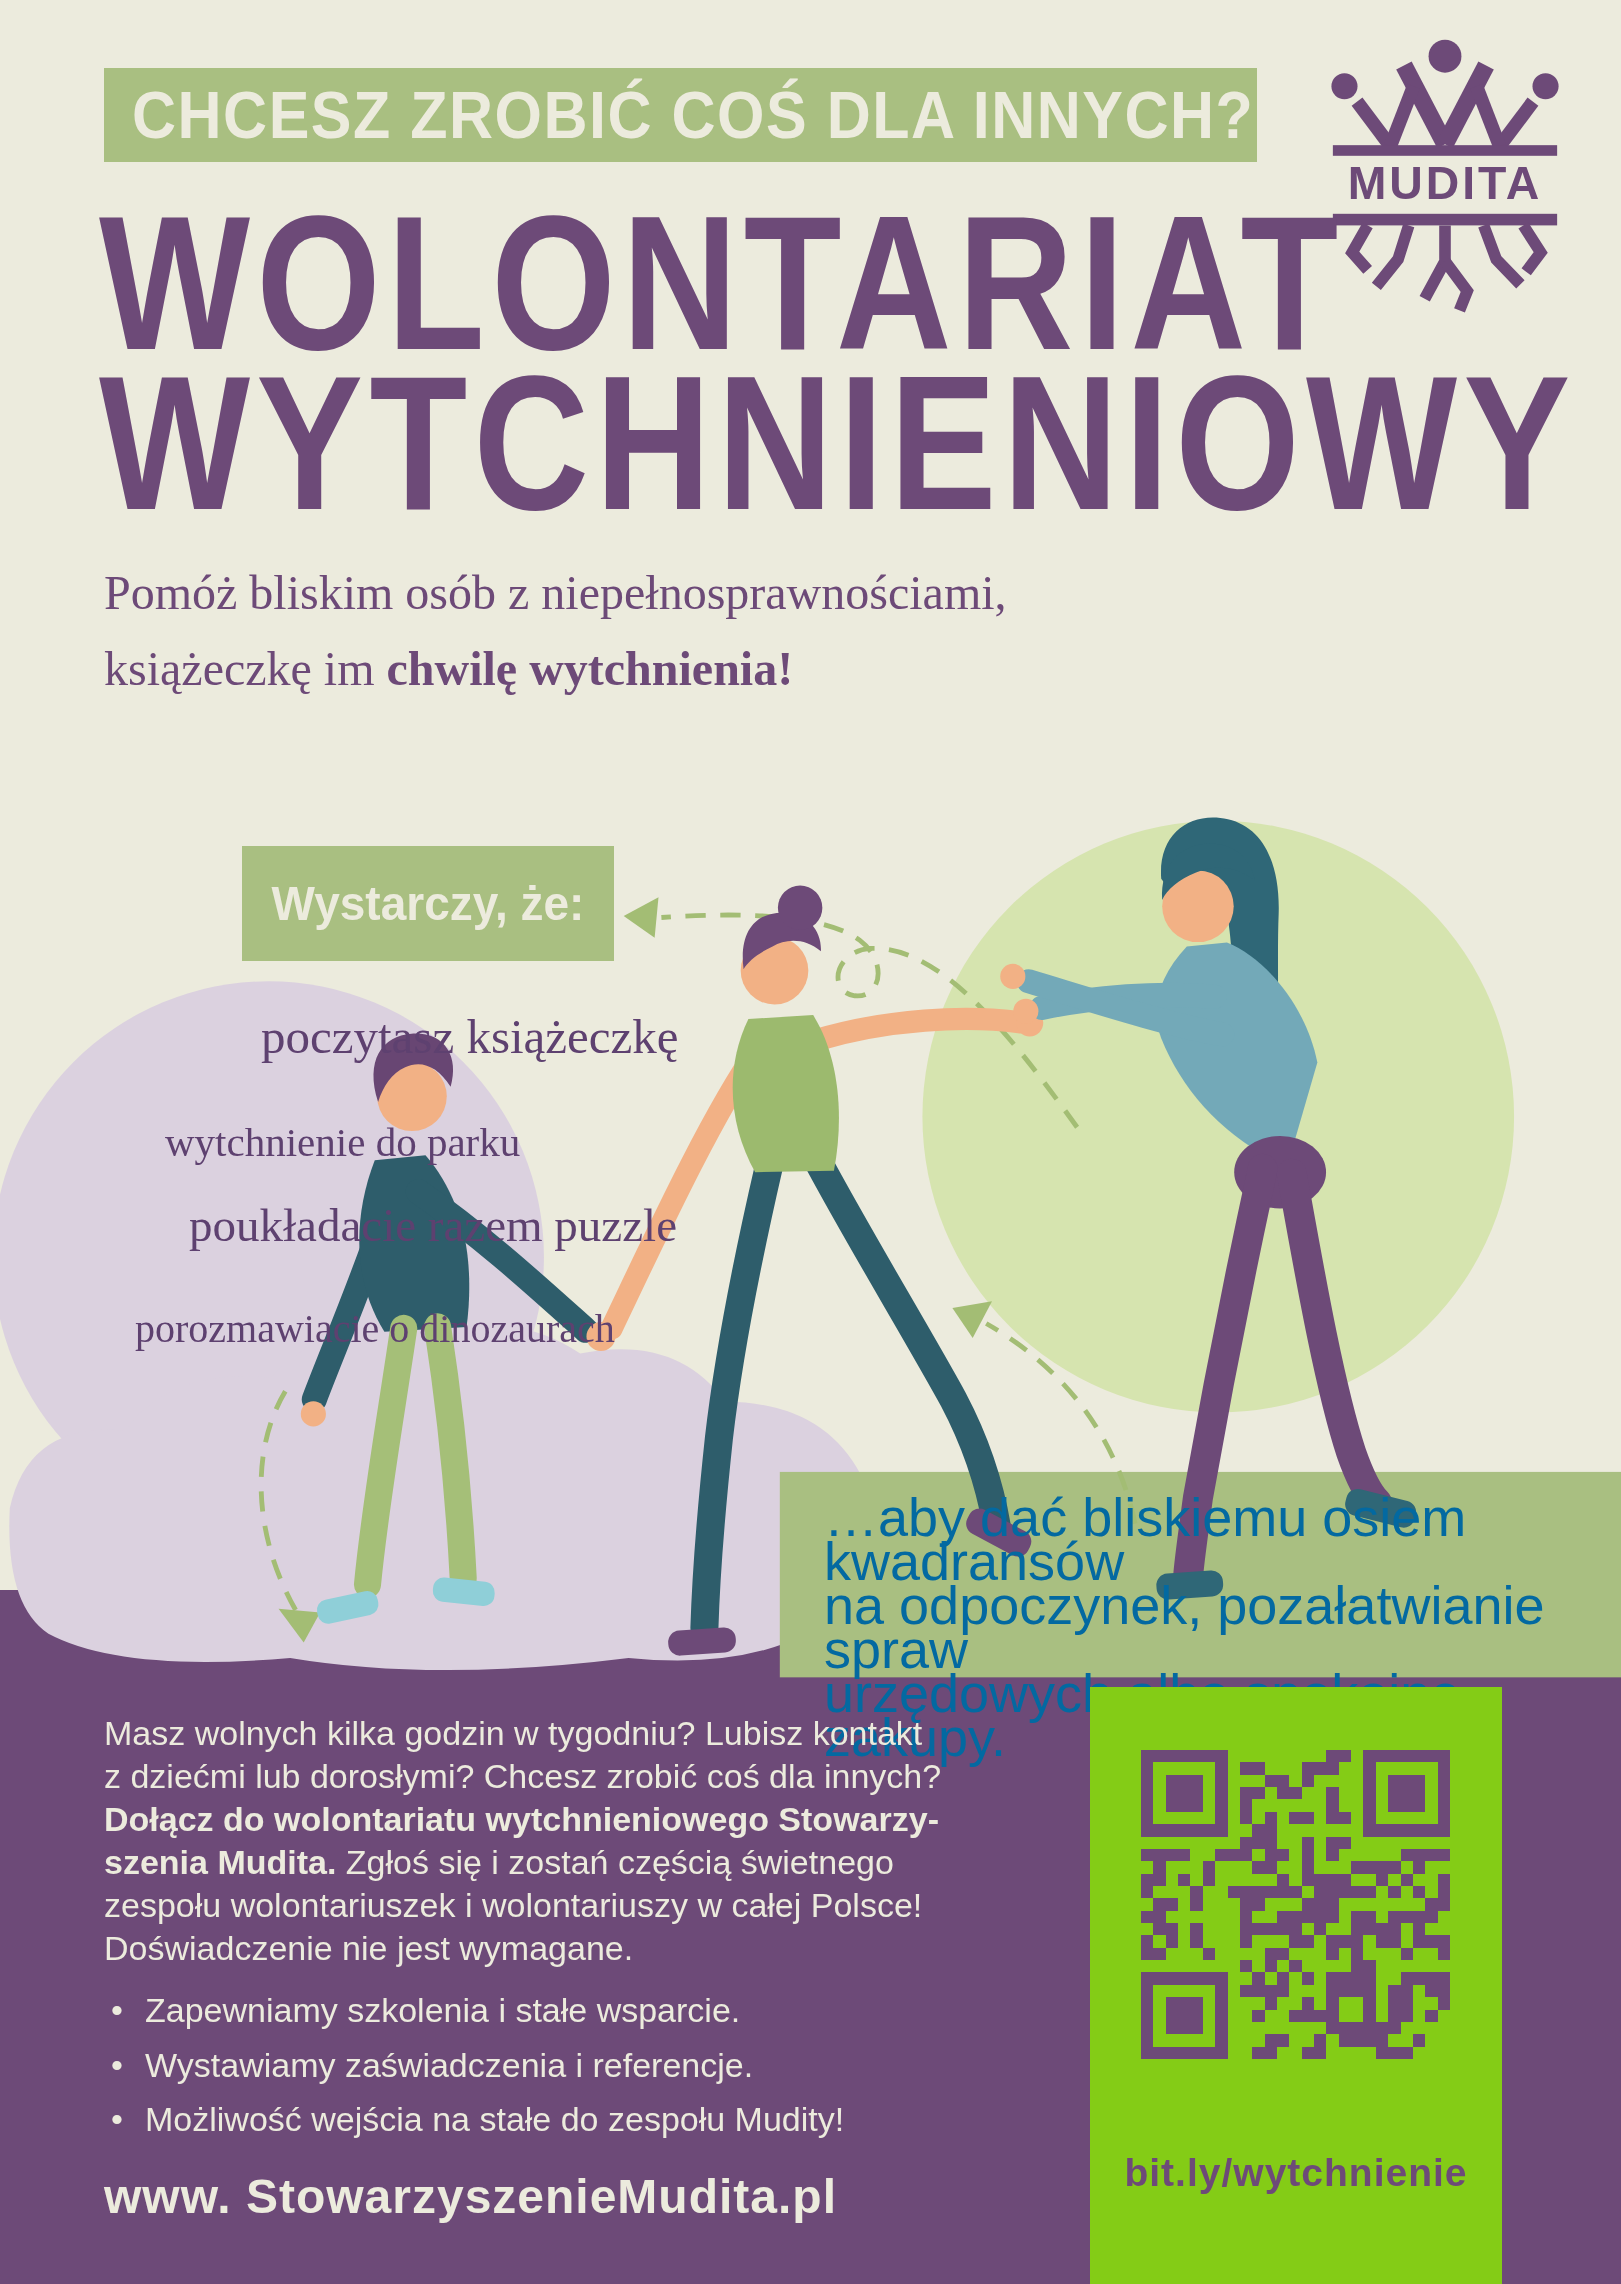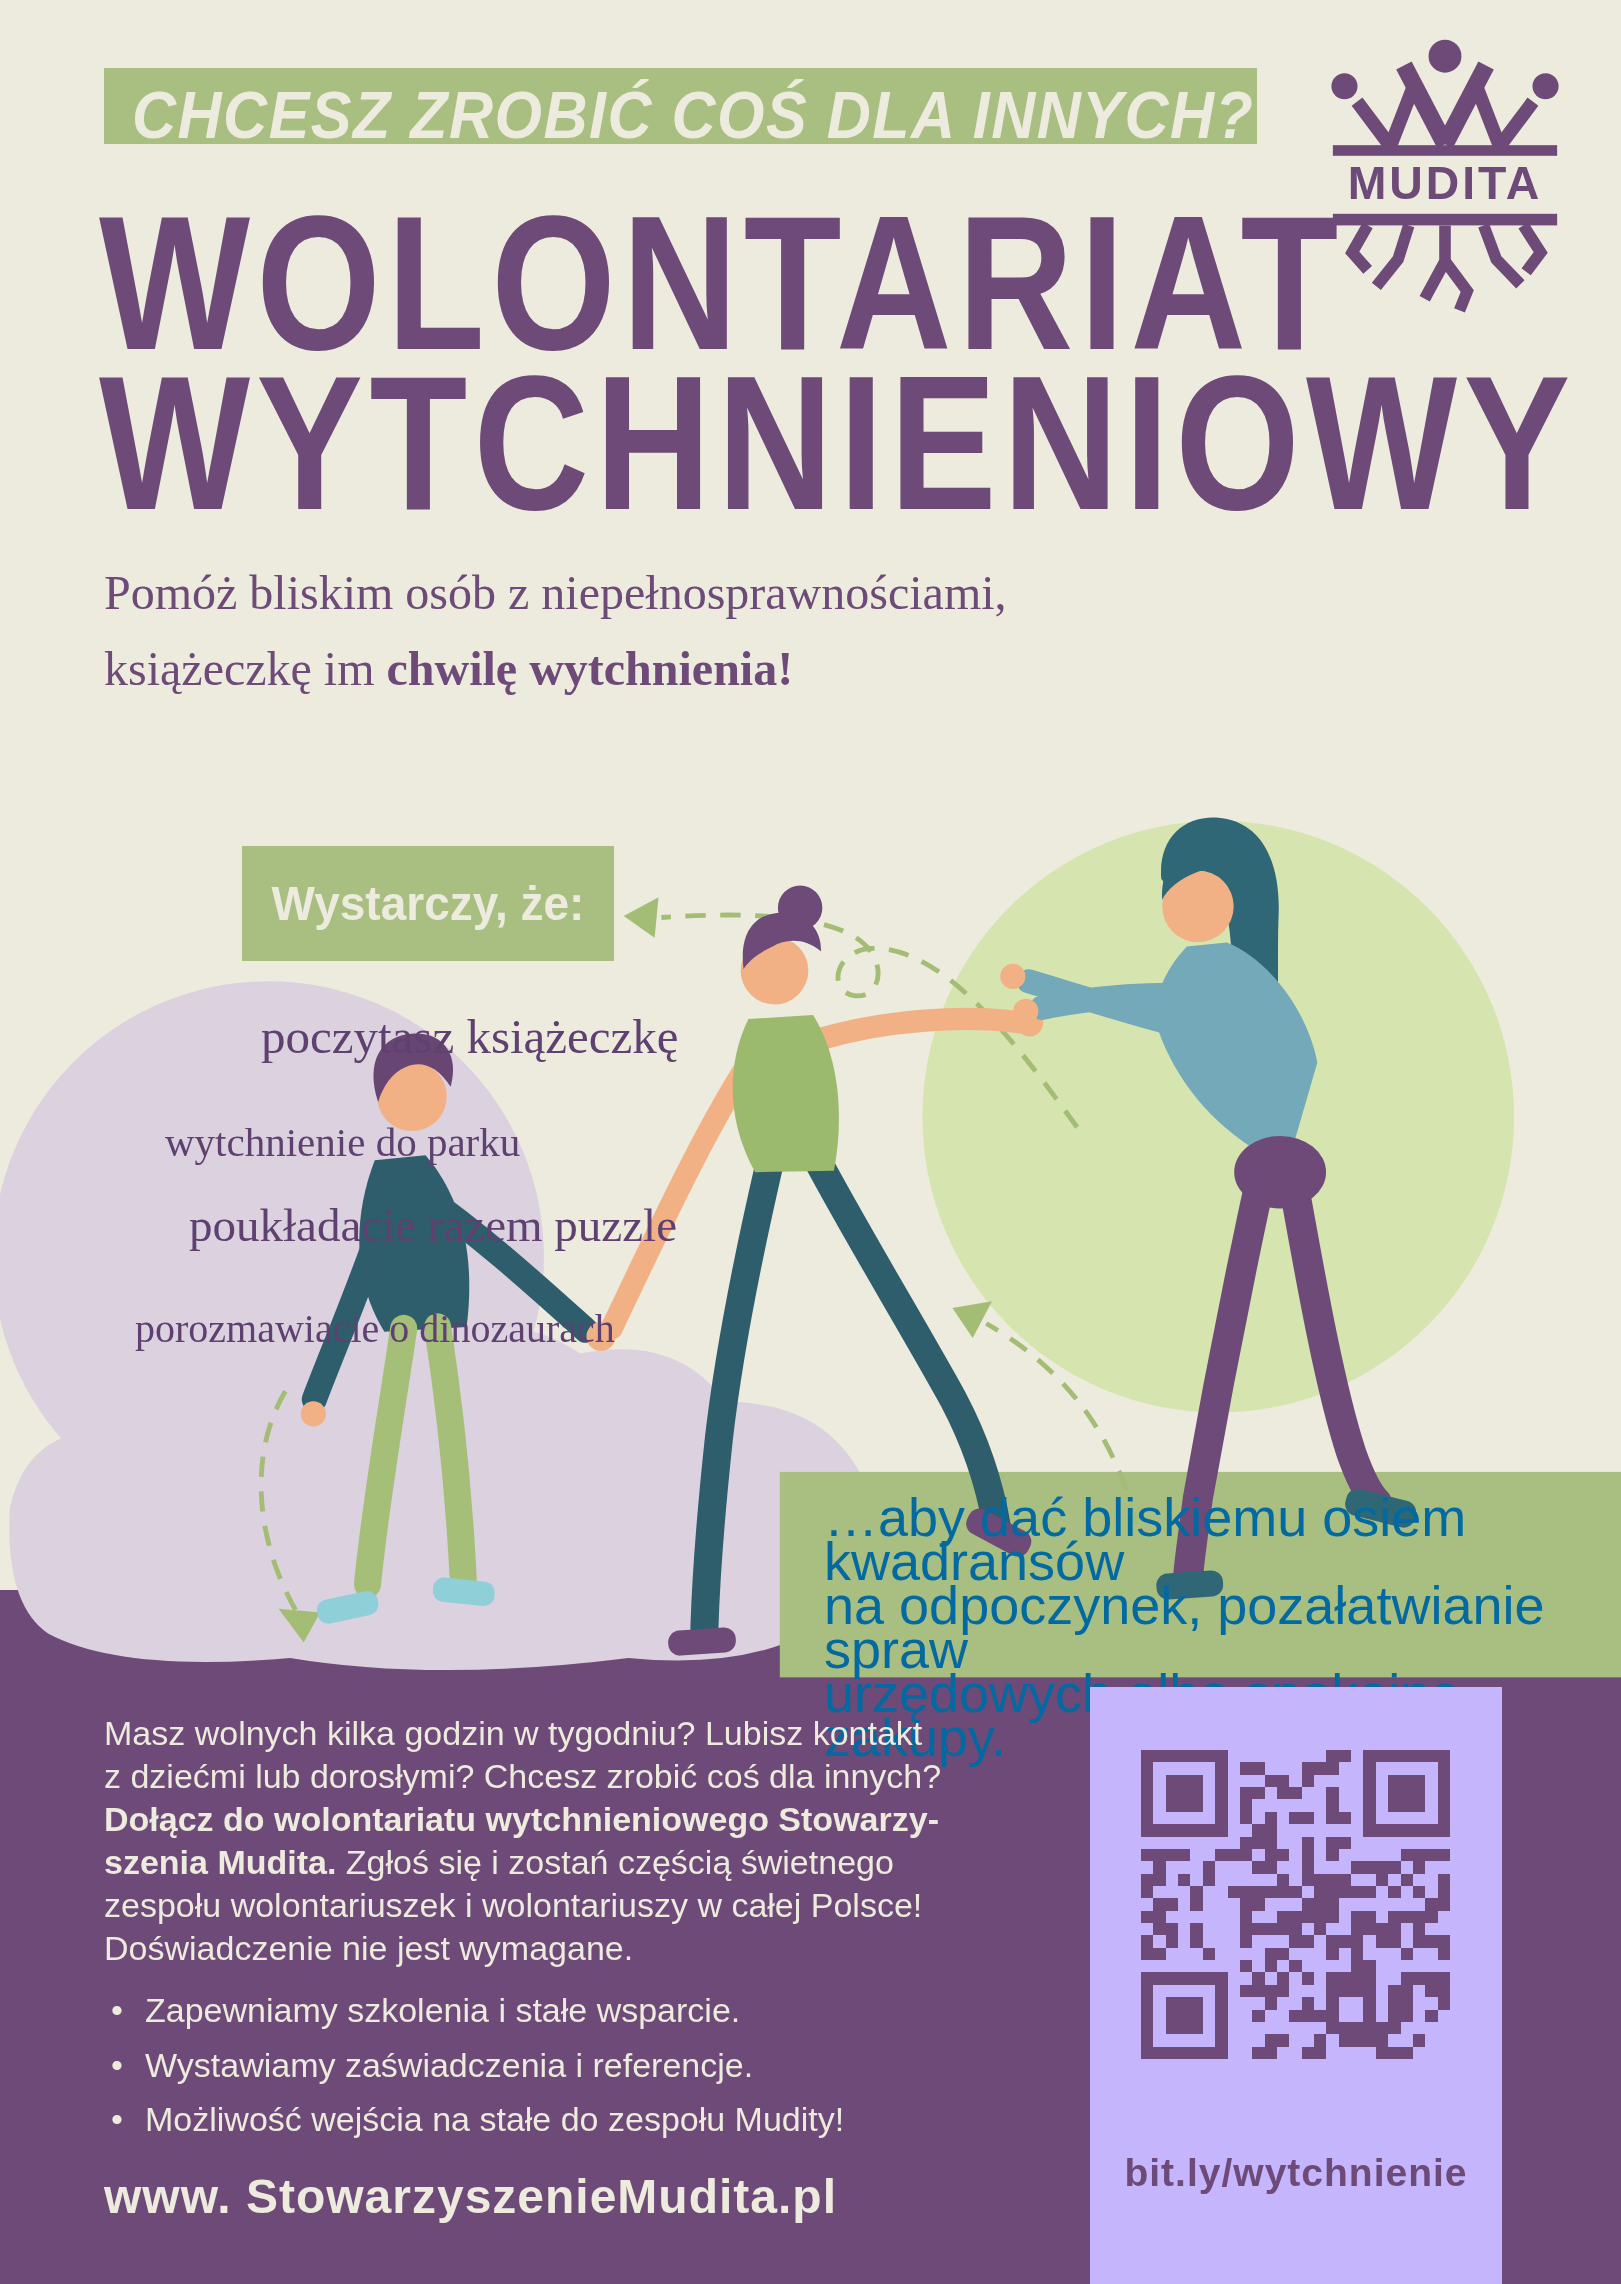--- a/index.html
+++ b/index.html
@@ -1,20 +1,20 @@
 <!DOCTYPE html>
 <html style="font-size:7.7px"><head>
 <meta charset="utf-8">
 <style>
   html,body{margin:0;padding:0;background:#888;}
   #poster{position:relative;width:1622px;height:2284px;background:#ECEBDD;overflow:hidden;
           font-family:"Liberation Sans",sans-serif;}
   .abs{position:absolute;}
   
-  .banner{left:104px;top:68px;width:1153px;height:76px;background:#A9BF81;font-style:italic;}
+  .banner{left:104px;top:68px;width:1153px;height:94px;background:#A9BF81;}
   .banner span{display:block;padding-left:28px;line-height:94px;font-size:61px;font-weight:700;
                letter-spacing:1.5px;color:#ECEBDD;transform:scaleY(1.08);transform-origin:left center;white-space:nowrap;}
   
   .logo{left:1300px;top:34px;}
   
   .title{left:99px;top:203px;color:#6D4A78;font-weight:700;font-size:174px;line-height:145px;
          letter-spacing:6.8px;transform:scale(0.92,1.1);transform-origin:left top;white-space:nowrap;}
   
   .subtitle{left:104px;top:555px;color:#6D4A78;font-family:"Liberation Serif",serif;
             font-size:48px;line-height:76px;white-space:nowrap;}
@@ -34,21 +34,21 @@
   .aby-text{left:824px;top:1495px;color:#0369a1;font-size:54px;line-height:44px;white-space:pre-line;}
   
   .bottom{left:0;top:1590px;width:1622px;height:694px;background:#6D4A78;}
   .cta{left:104px;top:1712px;width:967px;color:#ECEBDD;font-size:34px;line-height:43px;white-space:pre-line;}
   .cta b{font-weight:700;}
   .bullets{left:104px;top:1982px;color:#ECEBDD;font-size:34px;line-height:43px;list-style:none;margin:7px;padding:0;}
   .bullets li{margin-bottom:11.6px;white-space:nowrap;}
   .bullets .dot{display:inline-block;width:34px;}
   .website{left:104px;top:2169px;color:#ECEBDD;font-size:48px;font-weight:700;letter-spacing:1px;white-space:nowrap;}
   
-  .qrbox{left:1090px;top:1687px;width:412px;height:597px;background:#c4b5fd;}
+  .qrbox{left:1090px;top:1687px;width:412px;height:597px;background:#84cc16;}
   .qr{position:absolute;left:51px;top:63px;width:309px;height:309px;}
   .qrcaption{position:absolute;left:0;top:464px;width:412px;text-align:center;color:#6D4A78;
              font-size:39px;font-weight:700;letter-spacing:1px;}
 </style>
 </head>
 <body>
 
 <div id="poster">
 
   <div class="abs banner">

